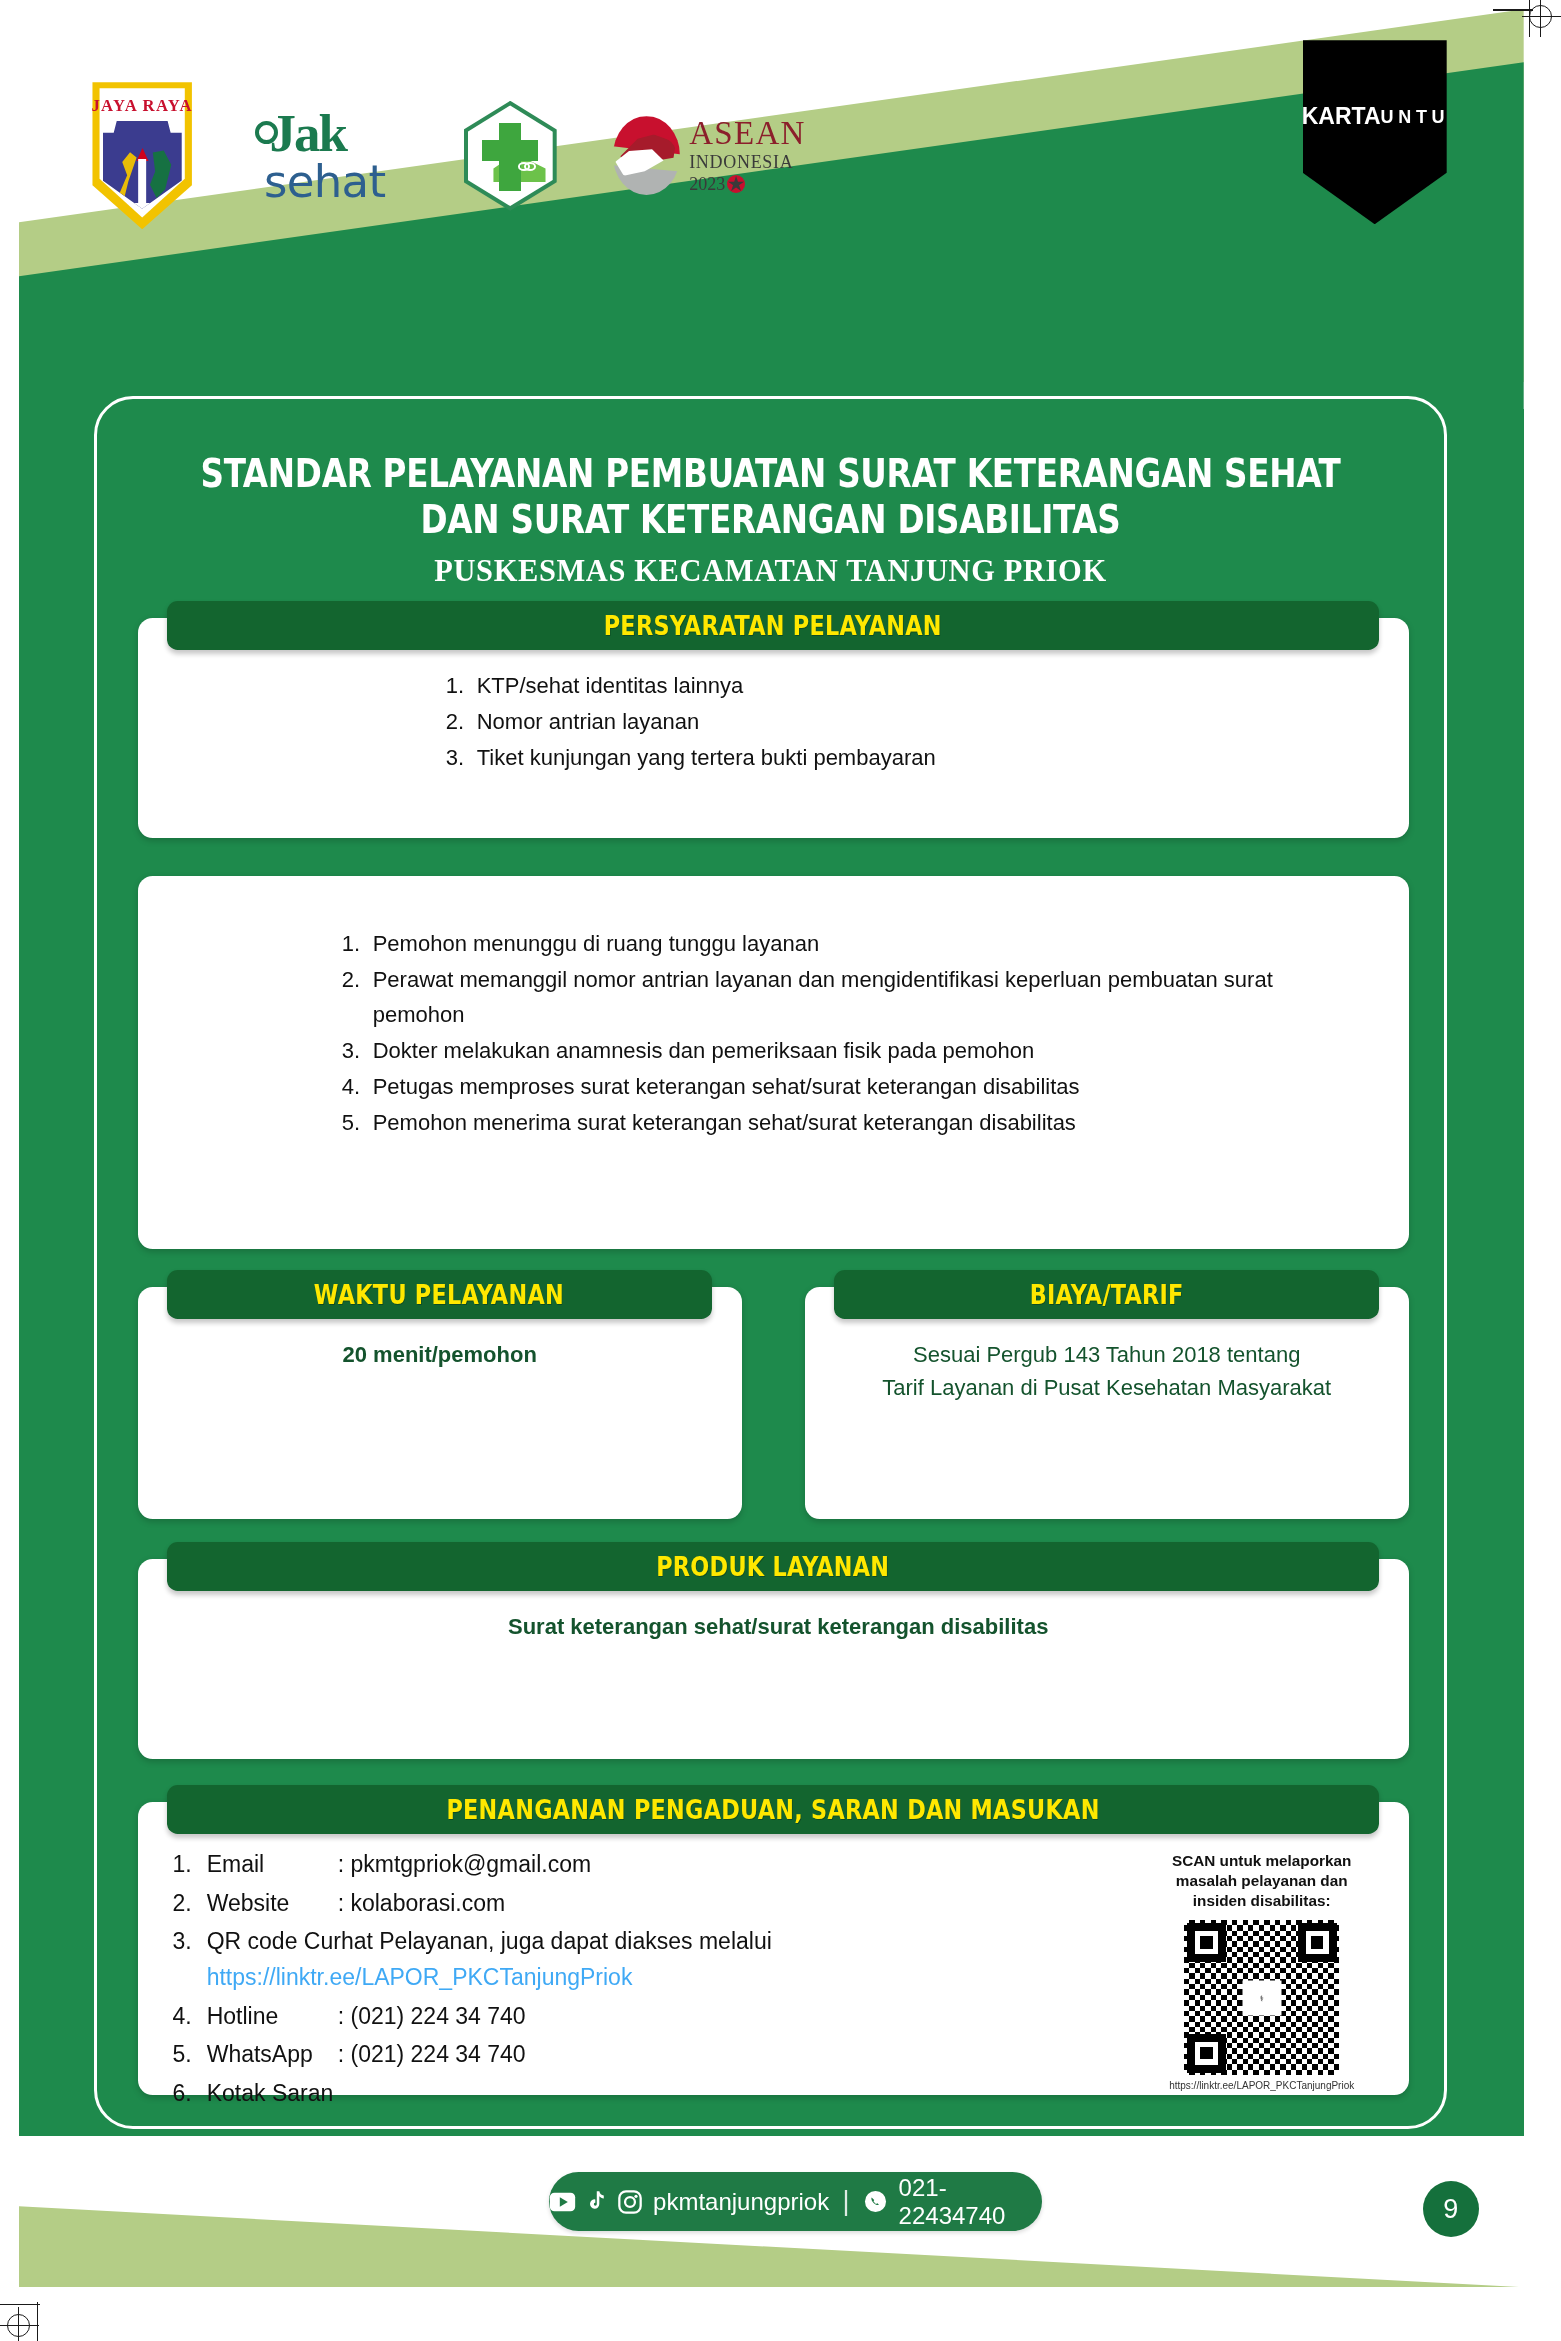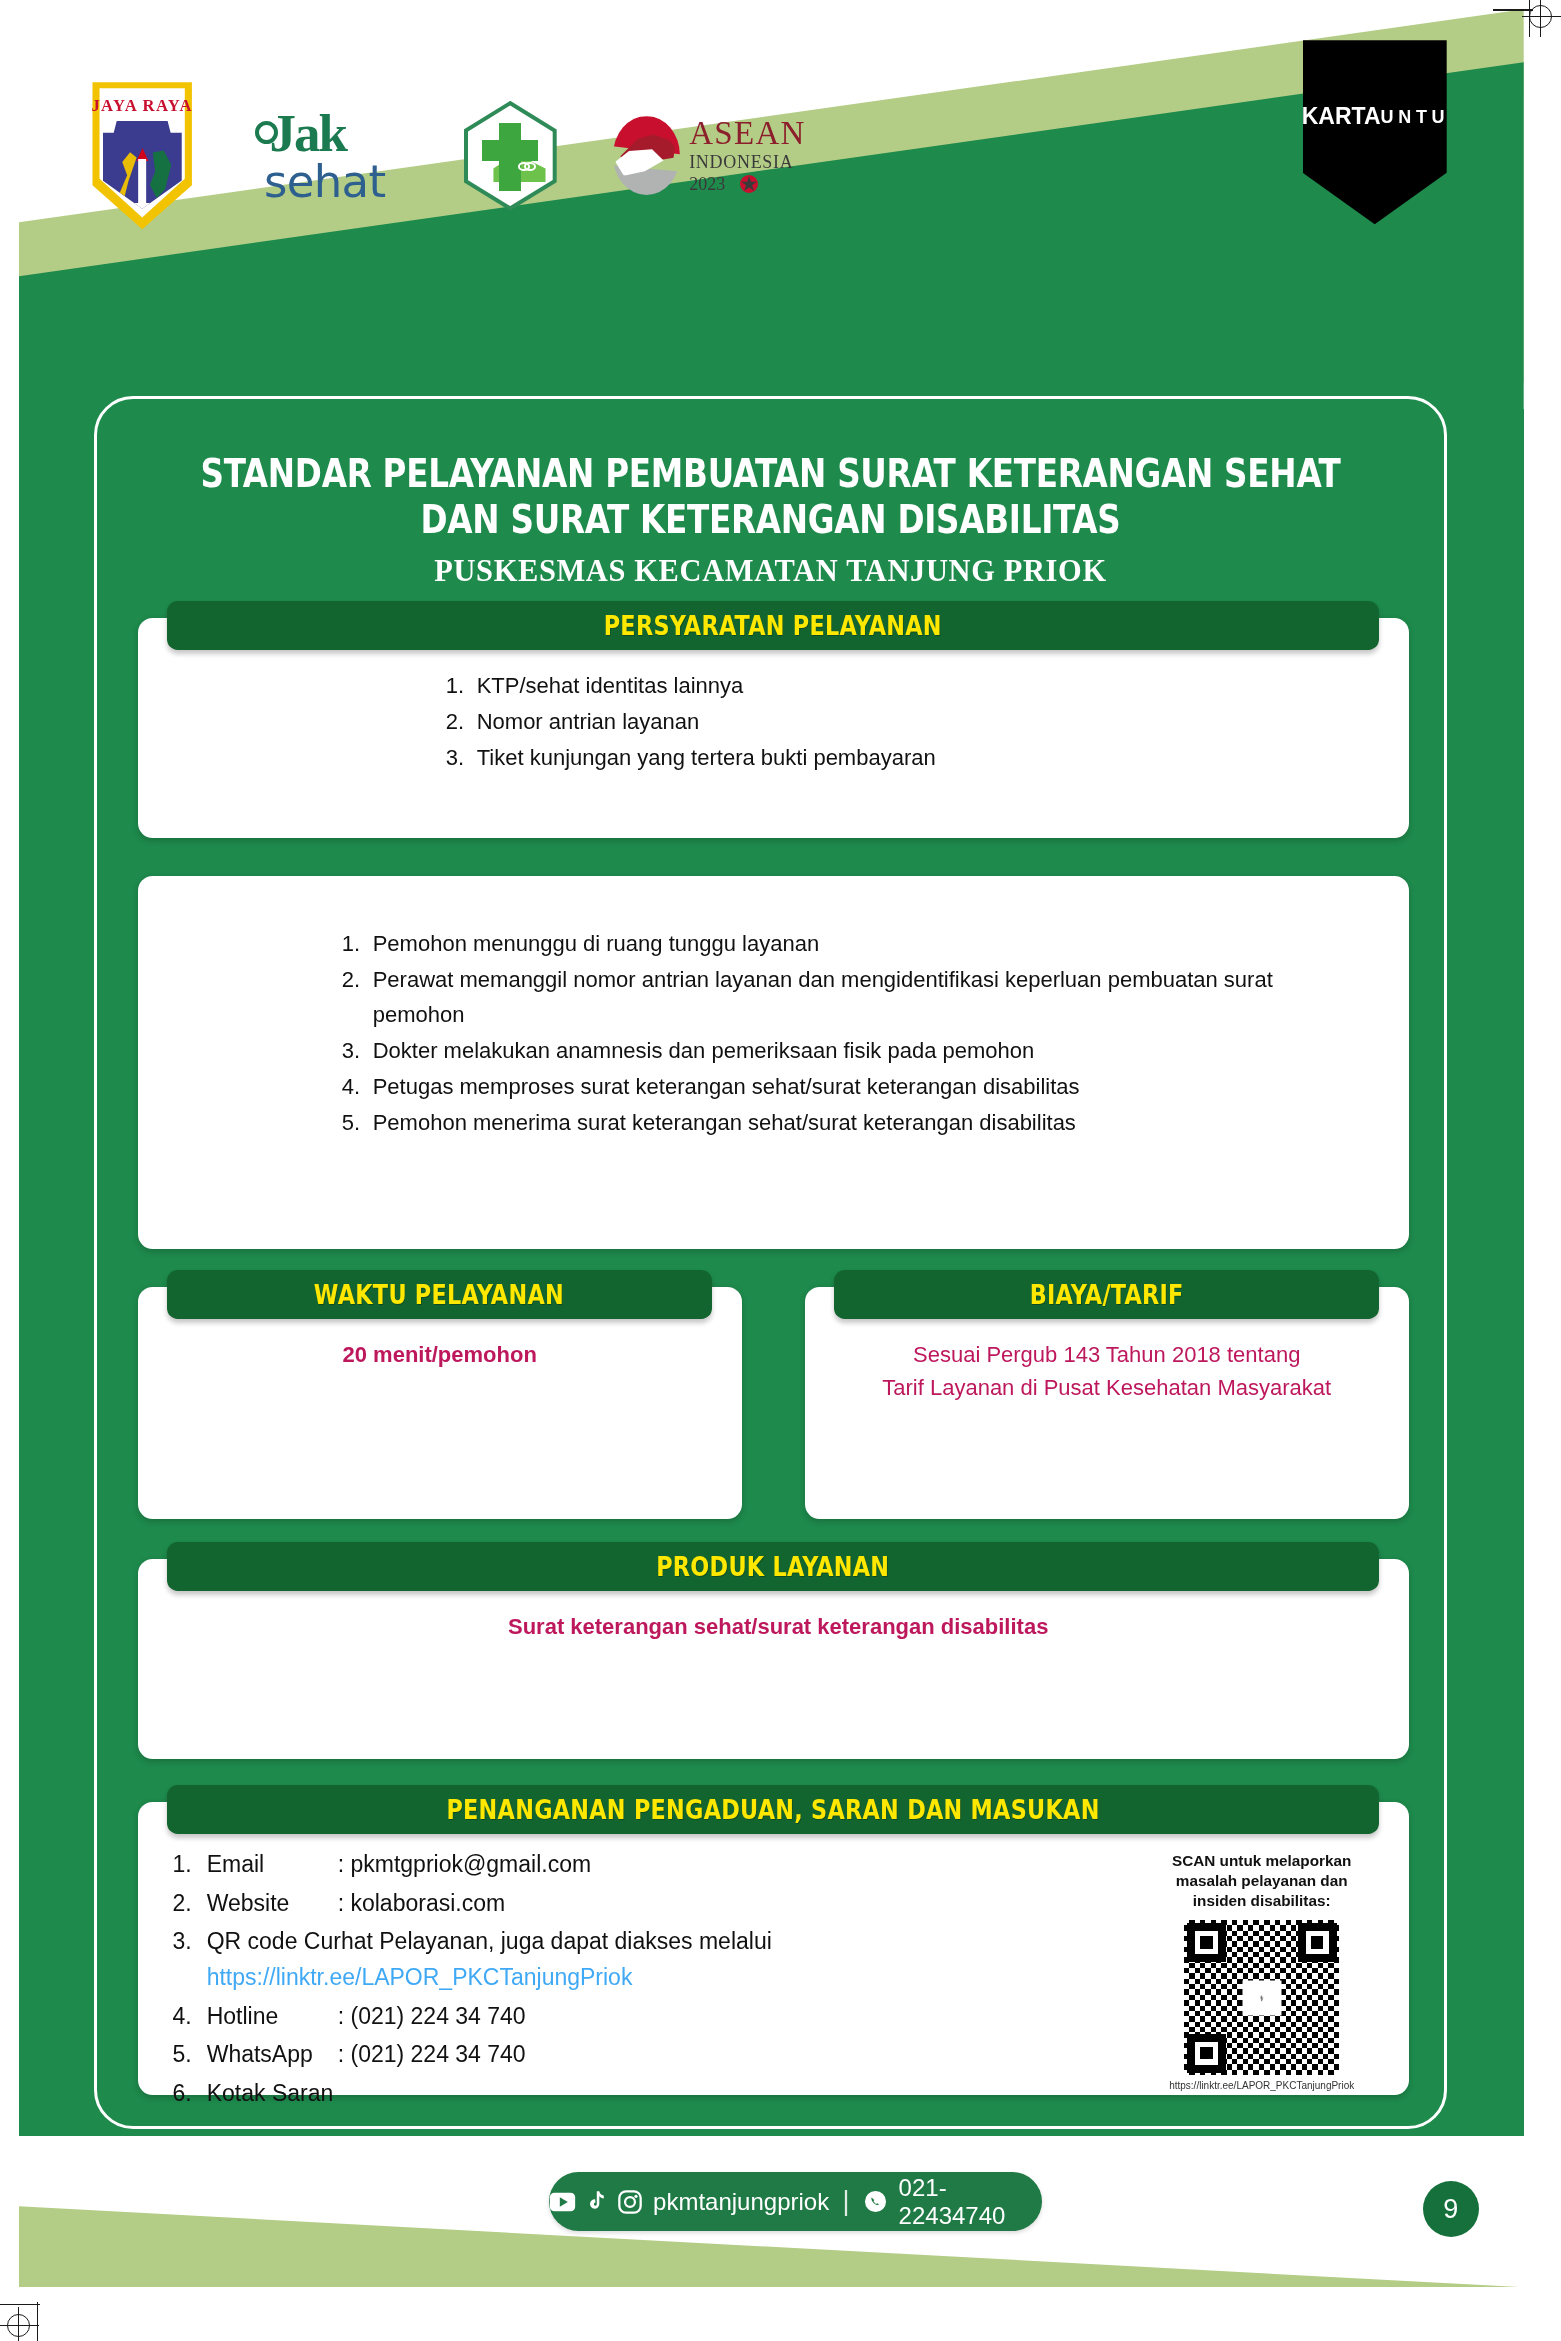--- a/index.html
+++ b/index.html
@@ -199,21 +199,21 @@
        background:#a61b2b; border-radius:0 50% 10% 40%;
        clip-path:polygon(4% 62%,34% 14%,62% 2%,100% 24%,96% 66%,52% 78%,18% 92%);}
   .ag4{position:absolute; left:4%; top:40%; width:78%; height:40%;
        background:#ffffff; border-radius:50% 40% 30% 50%;
        clip-path:polygon(0 44%,26% 10%,70% 4%,92% 40%,56% 74%,16% 88%);}
   .asean-txt{ margin-left:9.3px; }
   .as-asean{ font-size:33px; color:#8b1f2b; letter-spacing:1.3px;
              font-family:"Liberation Serif", serif; line-height:.98;}
   .as-ind{ font-size:18px; color:#3a3a3a; letter-spacing:0.7px;
            font-family:"Liberation Serif", serif; margin-top:2.7px;}
-  .as-yr{ display:flex; align-items:center; gap:15px; margin-top:1.3px;}
+  .as-yr{ display:flex; align-items:center; gap:2px; margin-top:1.3px;}
   .as-yr span{ font-size:18px; color:#3a3a3a;
                font-family:"Liberation Serif", serif;}
   .as-seal{ width:18px; height:18px; border-radius:50%; background:#c8102e;
             display:flex;align-items:center;justify-content:center;
             font-size:6px;color:#f2c300;font-weight:bold;line-height:.85;text-align:center;}
 
   
   .sukses{
     position:absolute; right:77px; top:31px; width:144px; height:184px;
     background:#000000; z-index:13;
@@ -278,21 +278,21 @@
   ol.numlist li{
     counter-increment:li; position:relative;
     padding-left:43px; margin-bottom:1.3px;
   }
   ol.numlist li::before{
     content:counter(li) "."; position:absolute; left:12px; top:0;
     width:27px; text-align:left;
   }
 
   .ctr-text{
-    text-align:center; font-size:22px; font-weight:bold; color:#be185d;
+    text-align:center; font-size:22px; font-weight:bold; color:#14532d;
     line-height:1.5;
   }
 
   
   ol.contact{
     list-style:none; counter-reset:ci; font-size:23px; color:#111;
     line-height:1.56;
   }
   ol.contact li{
     counter-increment:ci; position:relative; padding-left:49px;

